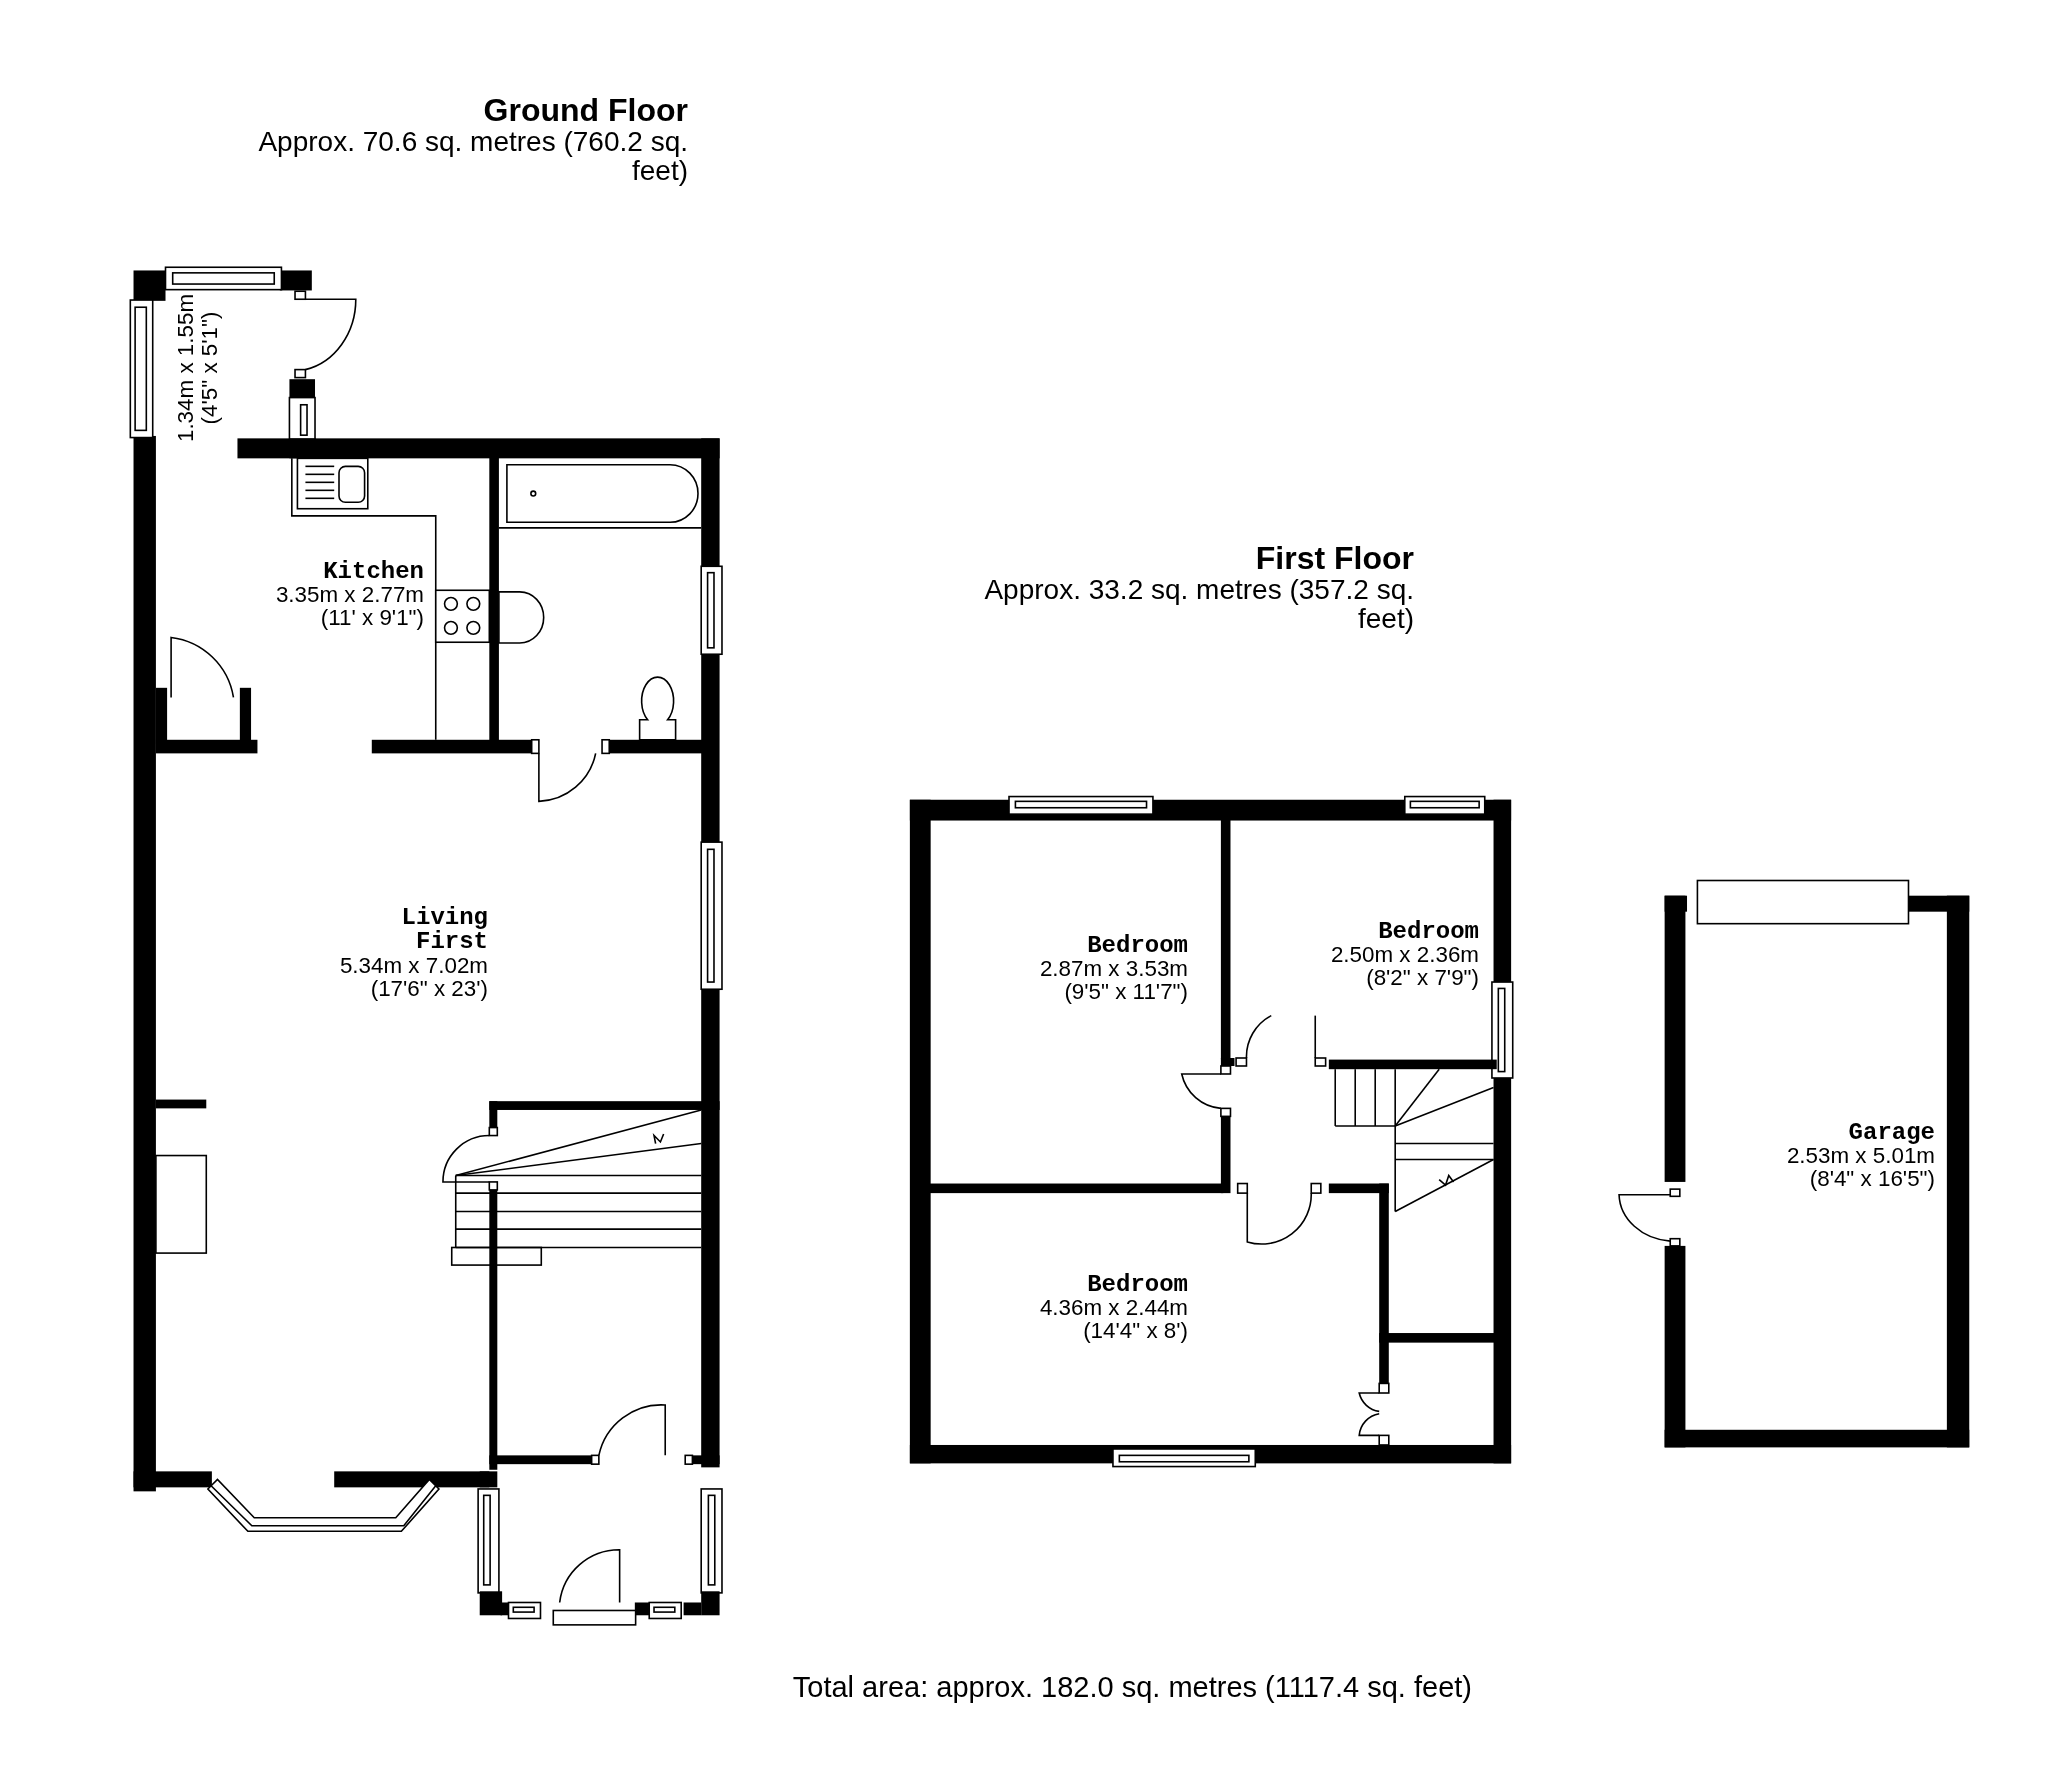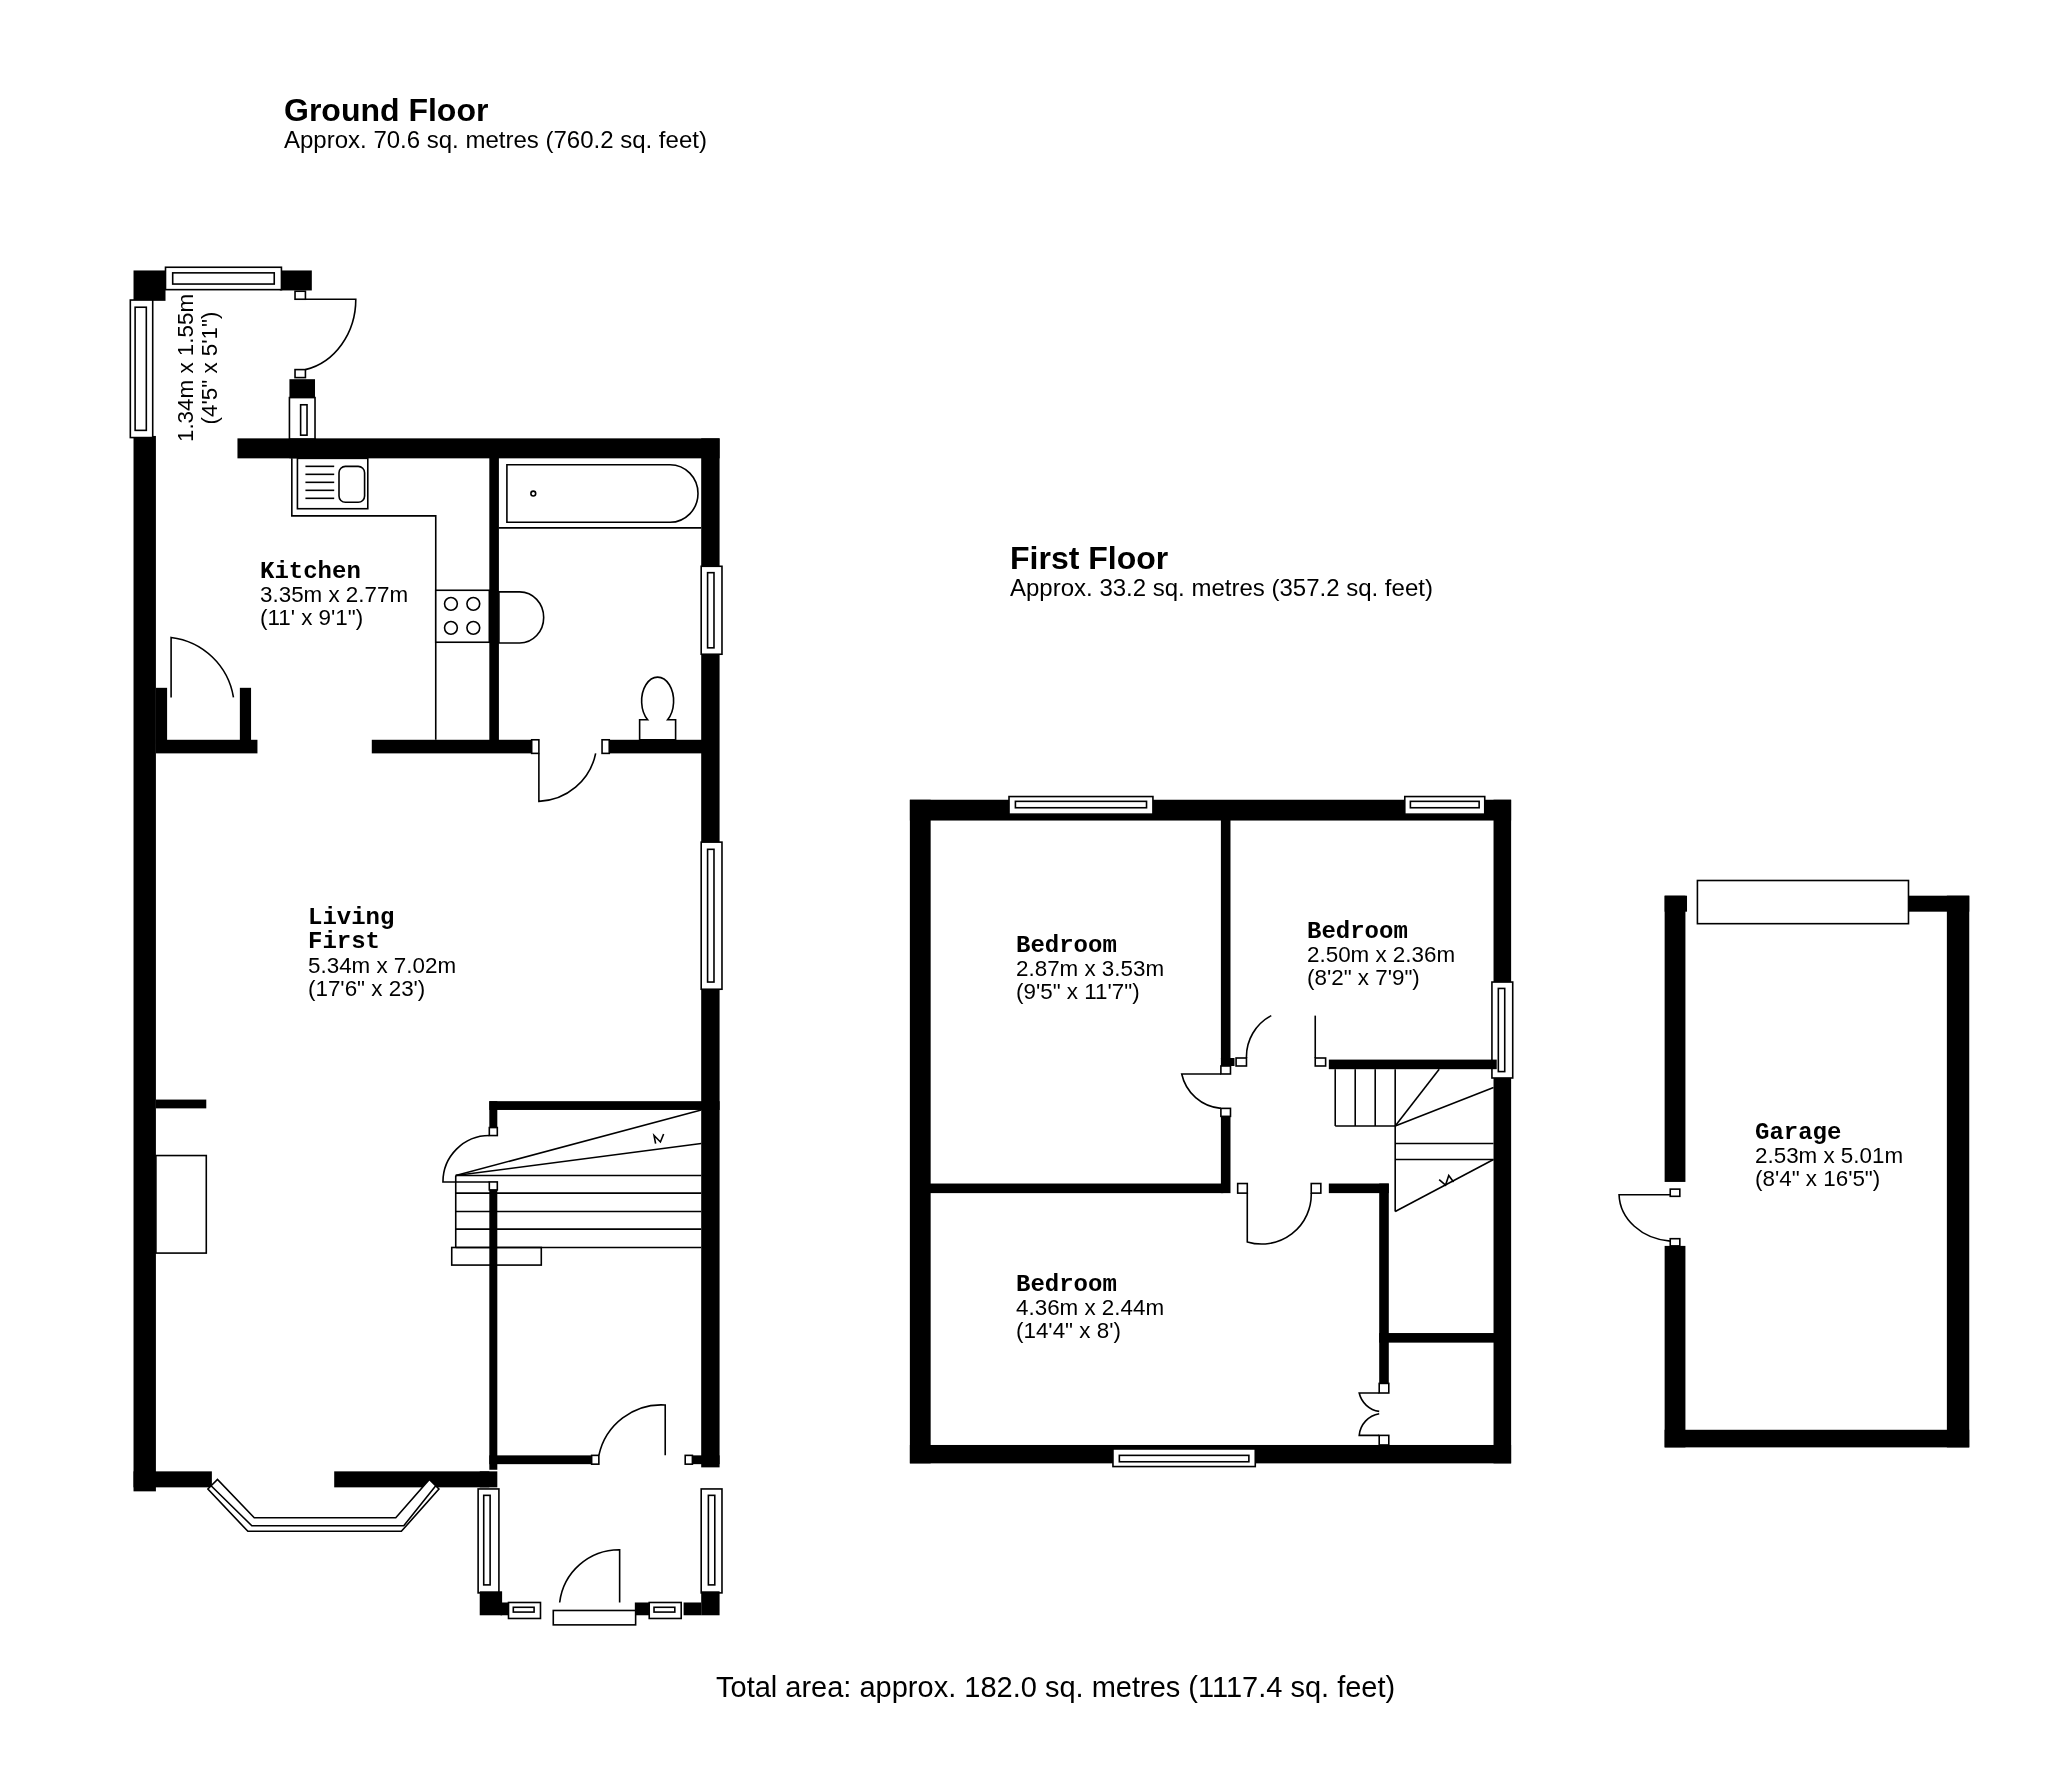--- a/index.html
+++ b/index.html
@@ -4,23 +4,23 @@
 <style>
   html, body { margin: 0; padding: 0; background: #ffffff; }
   body { width: 2066px; height: 1769px; position: relative; overflow: hidden;
          font-family: "Liberation Sans", sans-serif; color: #000; }
   .plan { position: absolute; left: 0; top: 0; width: 2066px; height: 1769px; }
   .wall { fill: #000; }
   .thin { fill: none; stroke: #000; stroke-width: 2; }
   .fix { fill: #fff; stroke: #000; stroke-width: 2; }
   .win { fill: #fff; stroke: #000; stroke-width: 2; }
   .jamb { fill: #fff; stroke: #000; stroke-width: 2; }
-  .lbl { position: absolute; text-align: left; line-height: 1.02; margin-left: 44px; }
+  .lbl { position: absolute; text-align: right; line-height: 1.02; }
   .floor-title { font-weight: bold; font-size: 32px; }
-  .floor-sub { font-size: 24px; }
+  .floor-sub { font-size: 28px; }
   .room-name { font-weight: bold; font-size: 24px; font-family: Liberation Mono, monospace; }
   .room-dim { font-size: 22.4px; }
   .total { font-size: 29px; }
   .rot { position: absolute; transform-origin: left top; transform: rotate(-90deg); text-align: center; font-size: 22.4px; line-height: 1.05; white-space: nowrap; }
 </style>
 </head>
 <body>
 
 <svg class="plan" viewBox="0 0 2584 2212" xmlns="http://www.w3.org/2000/svg">
 

